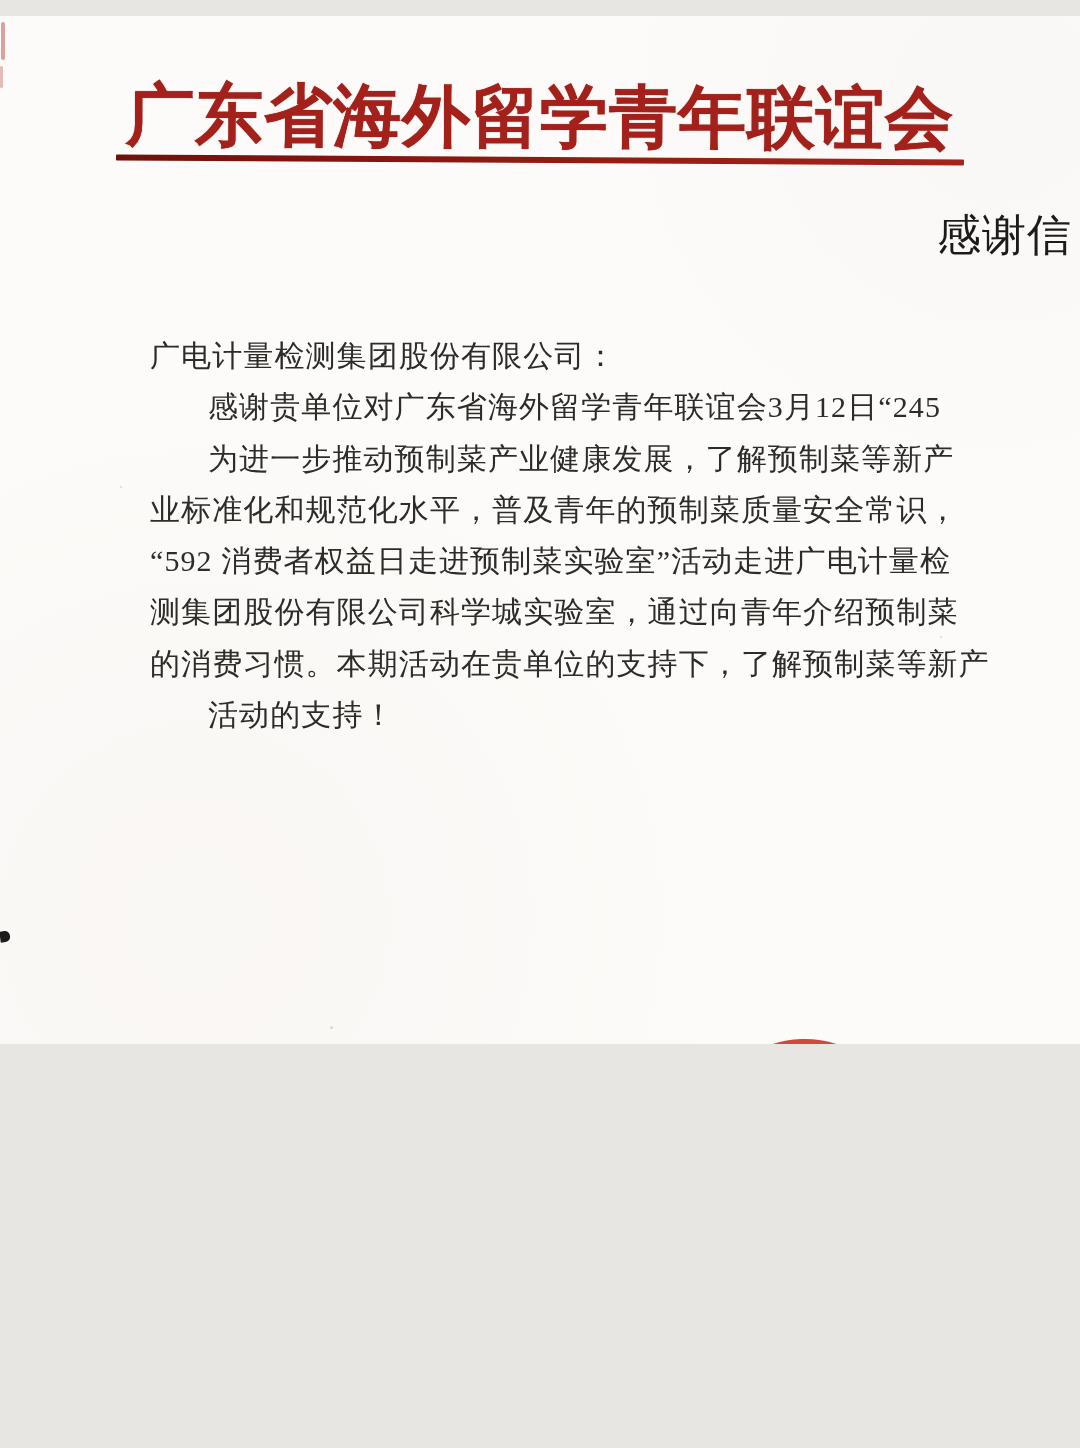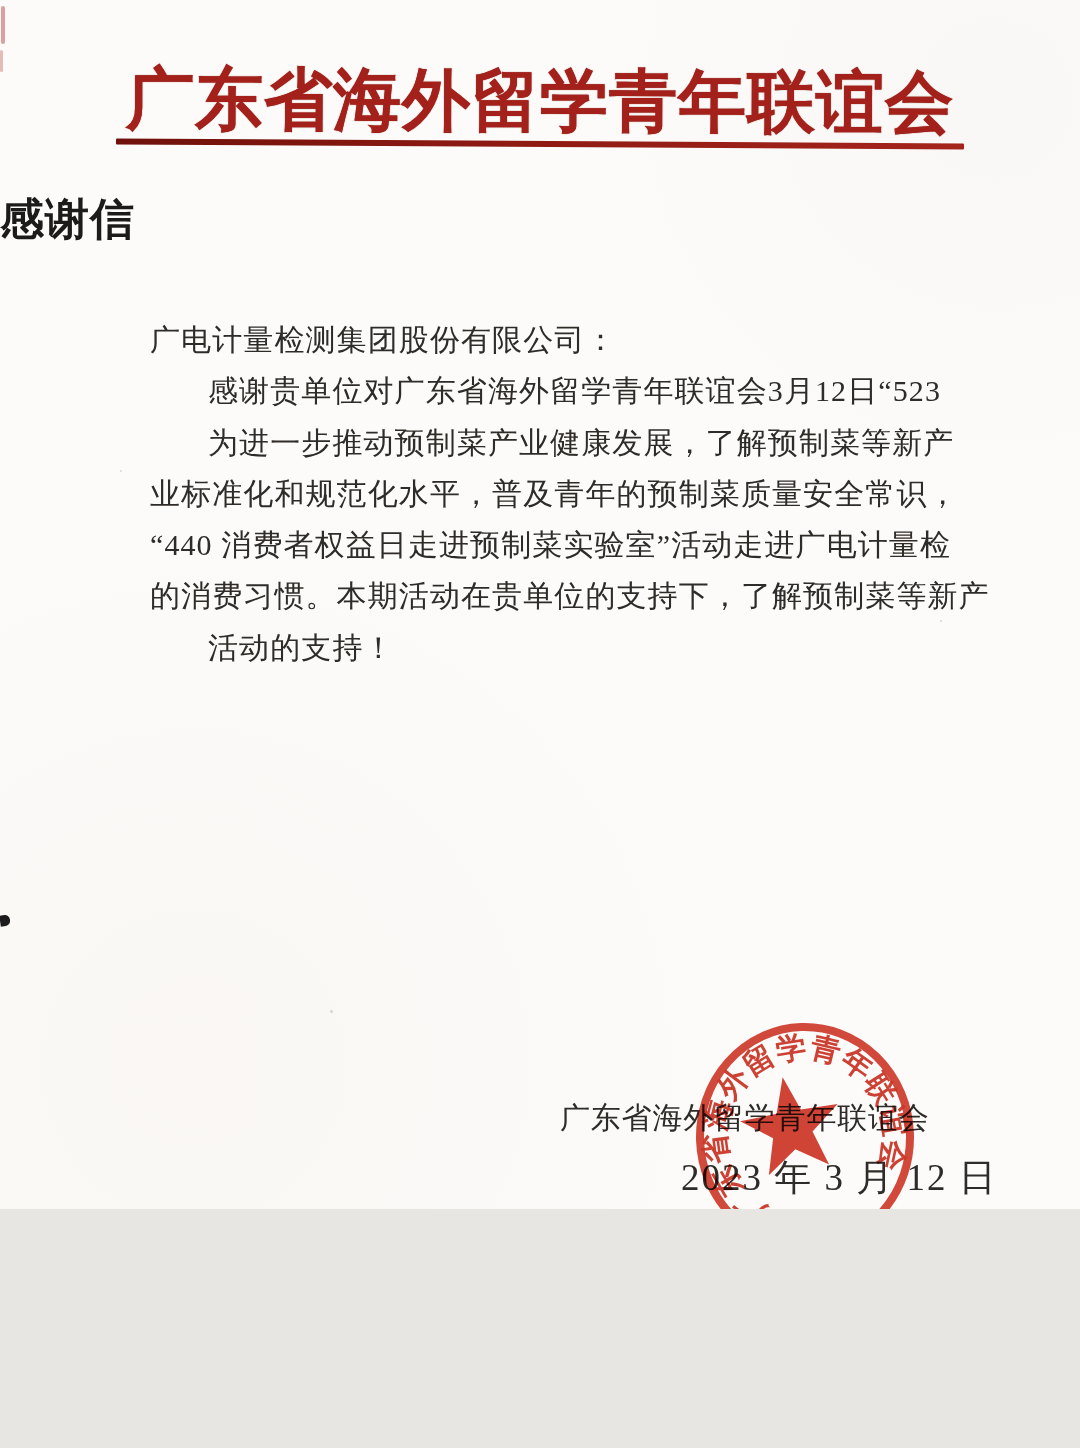--- a/index.html
+++ b/index.html
@@ -1,19 +1,19 @@
 <!DOCTYPE html>
 <html><head>
 <meta charset="utf-8">
 <style>
   html,body{margin:0;padding:0;background:#e8e6e3;}
   .page{
     position:relative;
-    width:1080px;height:1209px;
-    margin:0 auto;
+    width:1080px;height:1028px;
+    margin:16px auto;
     background:
       radial-gradient(circle at 18% 88%, rgba(205,170,150,0.05), transparent 42%),
       radial-gradient(circle at 92% 8%, rgba(185,185,185,0.05), transparent 30%),
       #fcfbf9;
     overflow:hidden;
     font-family:"Liberation Serif","DejaVu Serif",serif;
   }
   
   .letterhead{
     position:absolute;left:0;top:56px;width:100%;
@@ -28,22 +28,22 @@
   .letterhead-rule{
     position:absolute;left:116px;top:141px;
     width:848px;height:6px;
     background:linear-gradient(90deg,#6f110b 0%,#8e1a12 45%,#a5241c 100%);
     transform:rotate(0.35deg);
     border-radius:1px;
   }
   
   .doc-title{
     position:absolute;left:0;top:190px;width:1072px;
-    text-align:left;
-    font-size:44px;font-weight:bold;
+    text-align:right;
+    font-size:44px;font-weight:normal;
     letter-spacing:1px;
     color:#1d1b1a;
     white-space:nowrap;
   }
   
   .body-block{
     position:absolute;left:150px;top:314px;width:810px;
     color:#2e2b28;
   }
   .body-line{
@@ -101,24 +101,25 @@
 <div class="page">
 
   <div class="letterhead">广东省海外留学青年联谊会</div>
 
   <div class="letterhead-rule"></div>
 
   <div class="doc-title">感谢信</div>
 
   <div class="body-block" id="body-block">
       <div class="body-line">广电计量检测集团股份有限公司：</div>
-      <div class="body-line indent">感谢贵单位对广东省海外留学青年联谊会3月12日“523</div>
+      <div class="body-line indent">感谢贵单位对广东省海外留学青年联谊会3月12日“245</div>
       <div class="body-line indent">为进一步推动预制菜产业健康发展，了解预制菜等新产</div>
       <div class="body-line">业标准化和规范化水平，普及青年的预制菜质量安全常识，</div>
-      <div class="body-line">“440 消费者权益日走进预制菜实验室”活动走进广电计量检</div>
+      <div class="body-line">“592 消费者权益日走进预制菜实验室”活动走进广电计量检</div>
+      <div class="body-line">测集团股份有限公司科学城实验室，通过向青年介绍预制菜</div>
       <div class="body-line">的消费习惯。本期活动在贵单位的支持下，了解预制菜等新产</div>
       <div class="body-line indent">活动的支持！</div>
     </div>
 
   <div class="signoff-org">广东省海外留学青年联谊会</div>
 
   <div class="signoff-date">2023 年 3 月 12 日</div>
 
   <svg class="seal" viewBox="0 0 250 250" xmlns="http://www.w3.org/2000/svg">
     <ellipse class="seal-ring" cx="125" cy="125" rx="105" ry="110"></ellipse>

